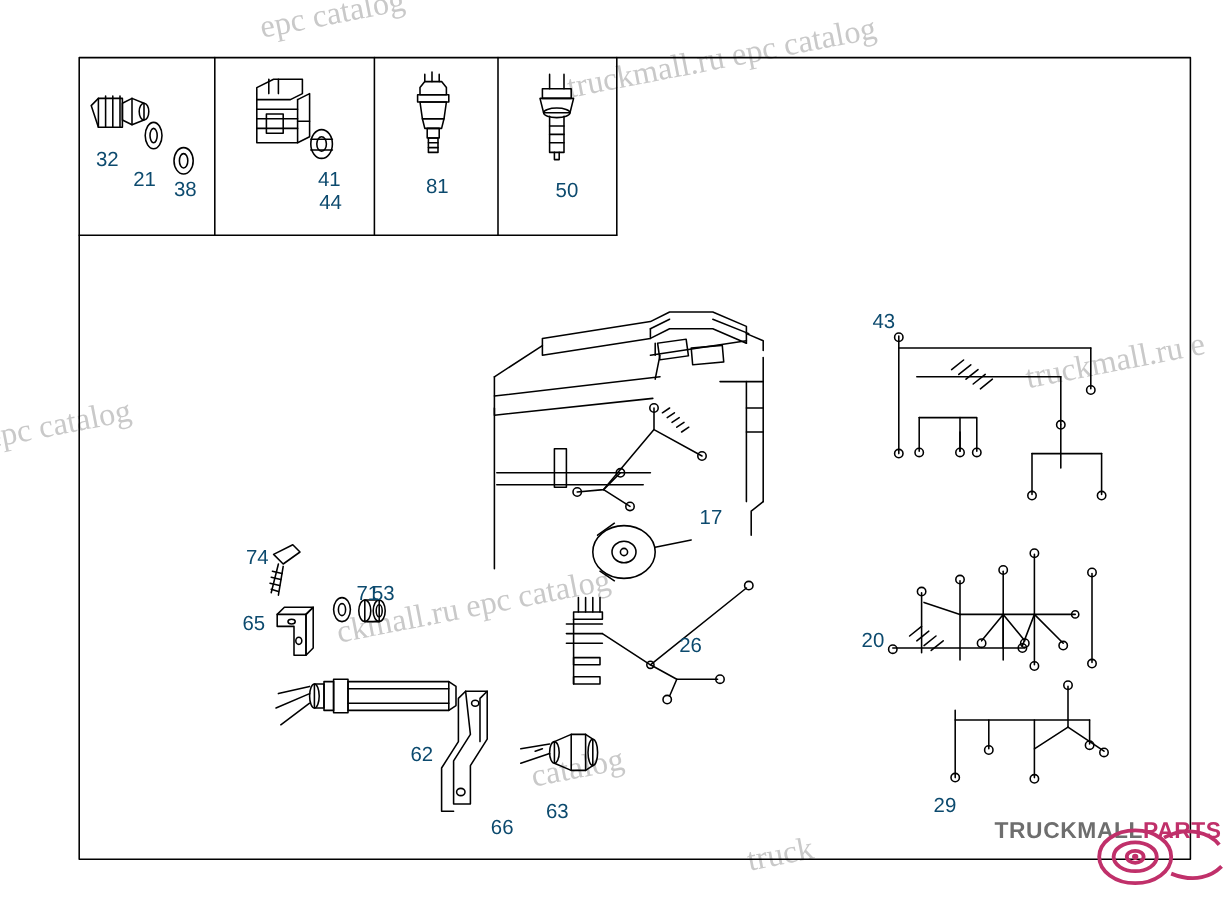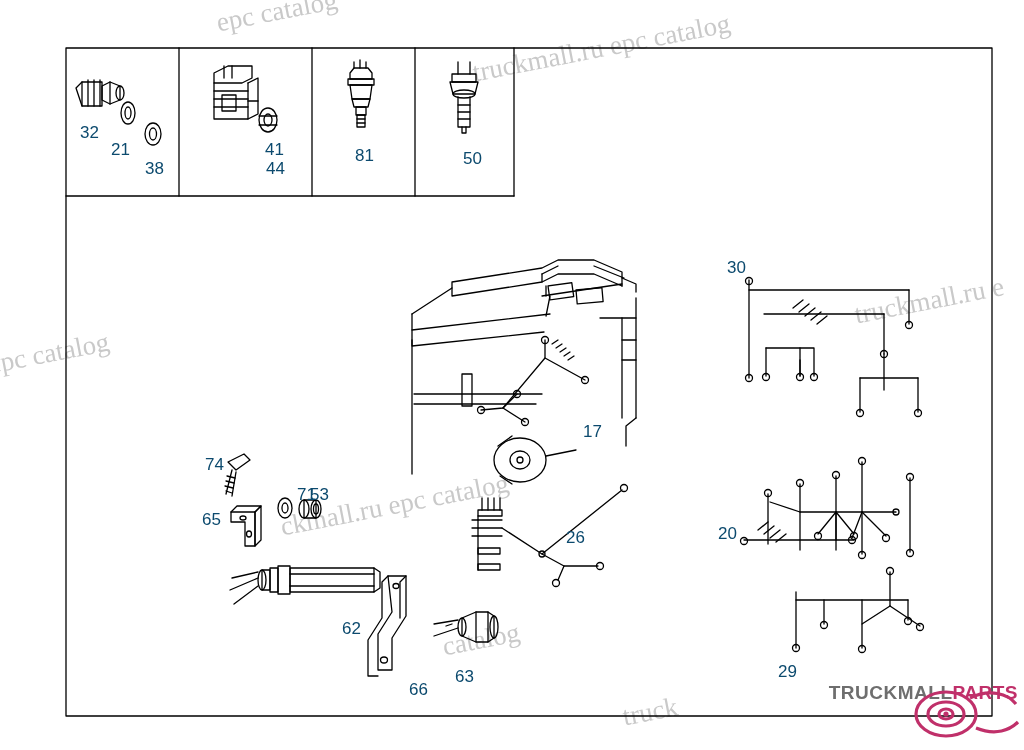--- a/index.html
+++ b/index.html
@@ -329,26 +329,26 @@
         <path d="M452 624 l-6 2"></path>
         <ellipse cx="462" cy="627" rx="4" ry="9"></ellipse>
       </g>
 
     </g>
   </svg>
 
   <div>
     <div class="label" style="left:80px; top:123px;">32</div>
     <div class="label" style="left:111px; top:140px;">21</div>
-    <div class="label" style="left:145px; top:159px;">38</div>
+    <div class="label" style="left:145px; top:148px;">38</div>
     <div class="label" style="left:221px; top:140px;margin-left:44px;">41</div>
     <div class="label" style="left:266px; top:159px;">44</div>
     <div class="label" style="left:355px; top:146px;">81</div>
     <div class="label" style="left:463px; top:149px;">50</div>
-    <div class="label" style="left:727px; top:258px;">30</div>
+    <div class="label" style="left:727px; top:258px;">43</div>
     <div class="label" style="left:583px; top:422px;text-align:right;">17</div>
     <div class="label" style="left:205px; top:455px;">74</div>
     <div class="label" style="left:274px; top:485px;margin-left:23px;">71</div>
     <div class="label" style="left:310px; top:485px;">53</div>
     <div class="label" style="left:202px; top:510px;">65</div>
     <div class="label" style="left:566px; top:528px;text-align:center;">26</div>
     <div class="label" style="left:718px; top:524px;">20</div>
     <div class="label" style="left:294px; top:619px;margin-left:48px;">62</div>
     <div class="label" style="left:409px; top:680px;">66</div>
     <div class="label" style="left:455px; top:667px;">63</div>

